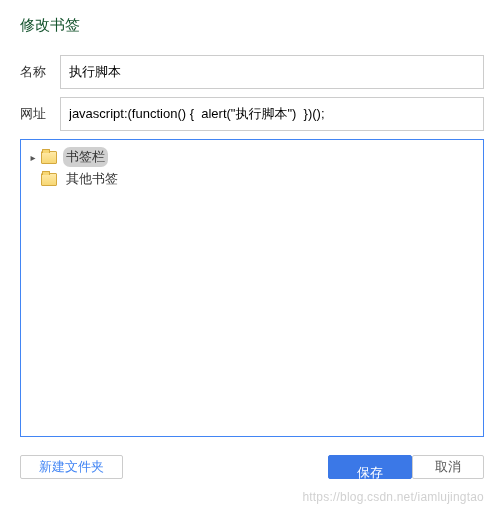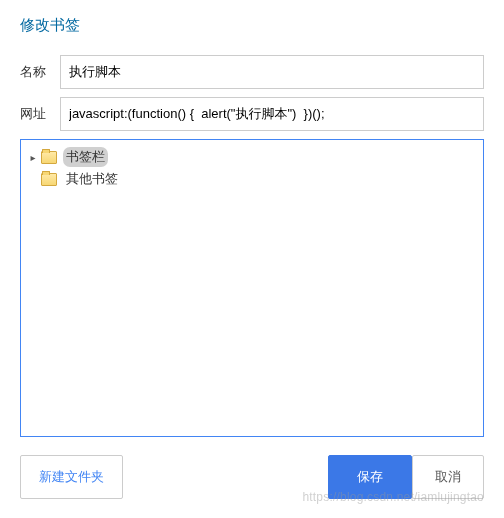--- a/index.html
+++ b/index.html
@@ -12,21 +12,21 @@
       font-size: 13px;
       color: #333;
       background: #fff;
       width: 504px;
       height: 518px;
       padding: 16px 20px;
       position: relative;
     }
     .dialog-title {
       font-size: 15px;
-      color: #0369a1;
+      color: #14532d;
       margin-bottom: 20px;
     }
     .form-row {
       display: flex;
       align-items: center;
       margin-bottom: 8px;
     }
     .form-label {
       width: 40px;
       font-size: 13px;
@@ -100,21 +100,21 @@
     .tree-label.selected {
       background: #d0d0d0;
       border-radius: 7px;
     }
     .button-row {
       display: flex;
       align-items: center;
       margin-top: 18px;
     }
     .btn {
-      height: 44px;
+      height: 24px;
       padding: 0 18px;
       font-size: 13px;
       font-family: inherit;
       border: 1px solid #ccc;
       background: #fff;
       color: #4285f4;
       cursor: pointer;
       border-radius: 2px;
     }
     .btn-primary {

